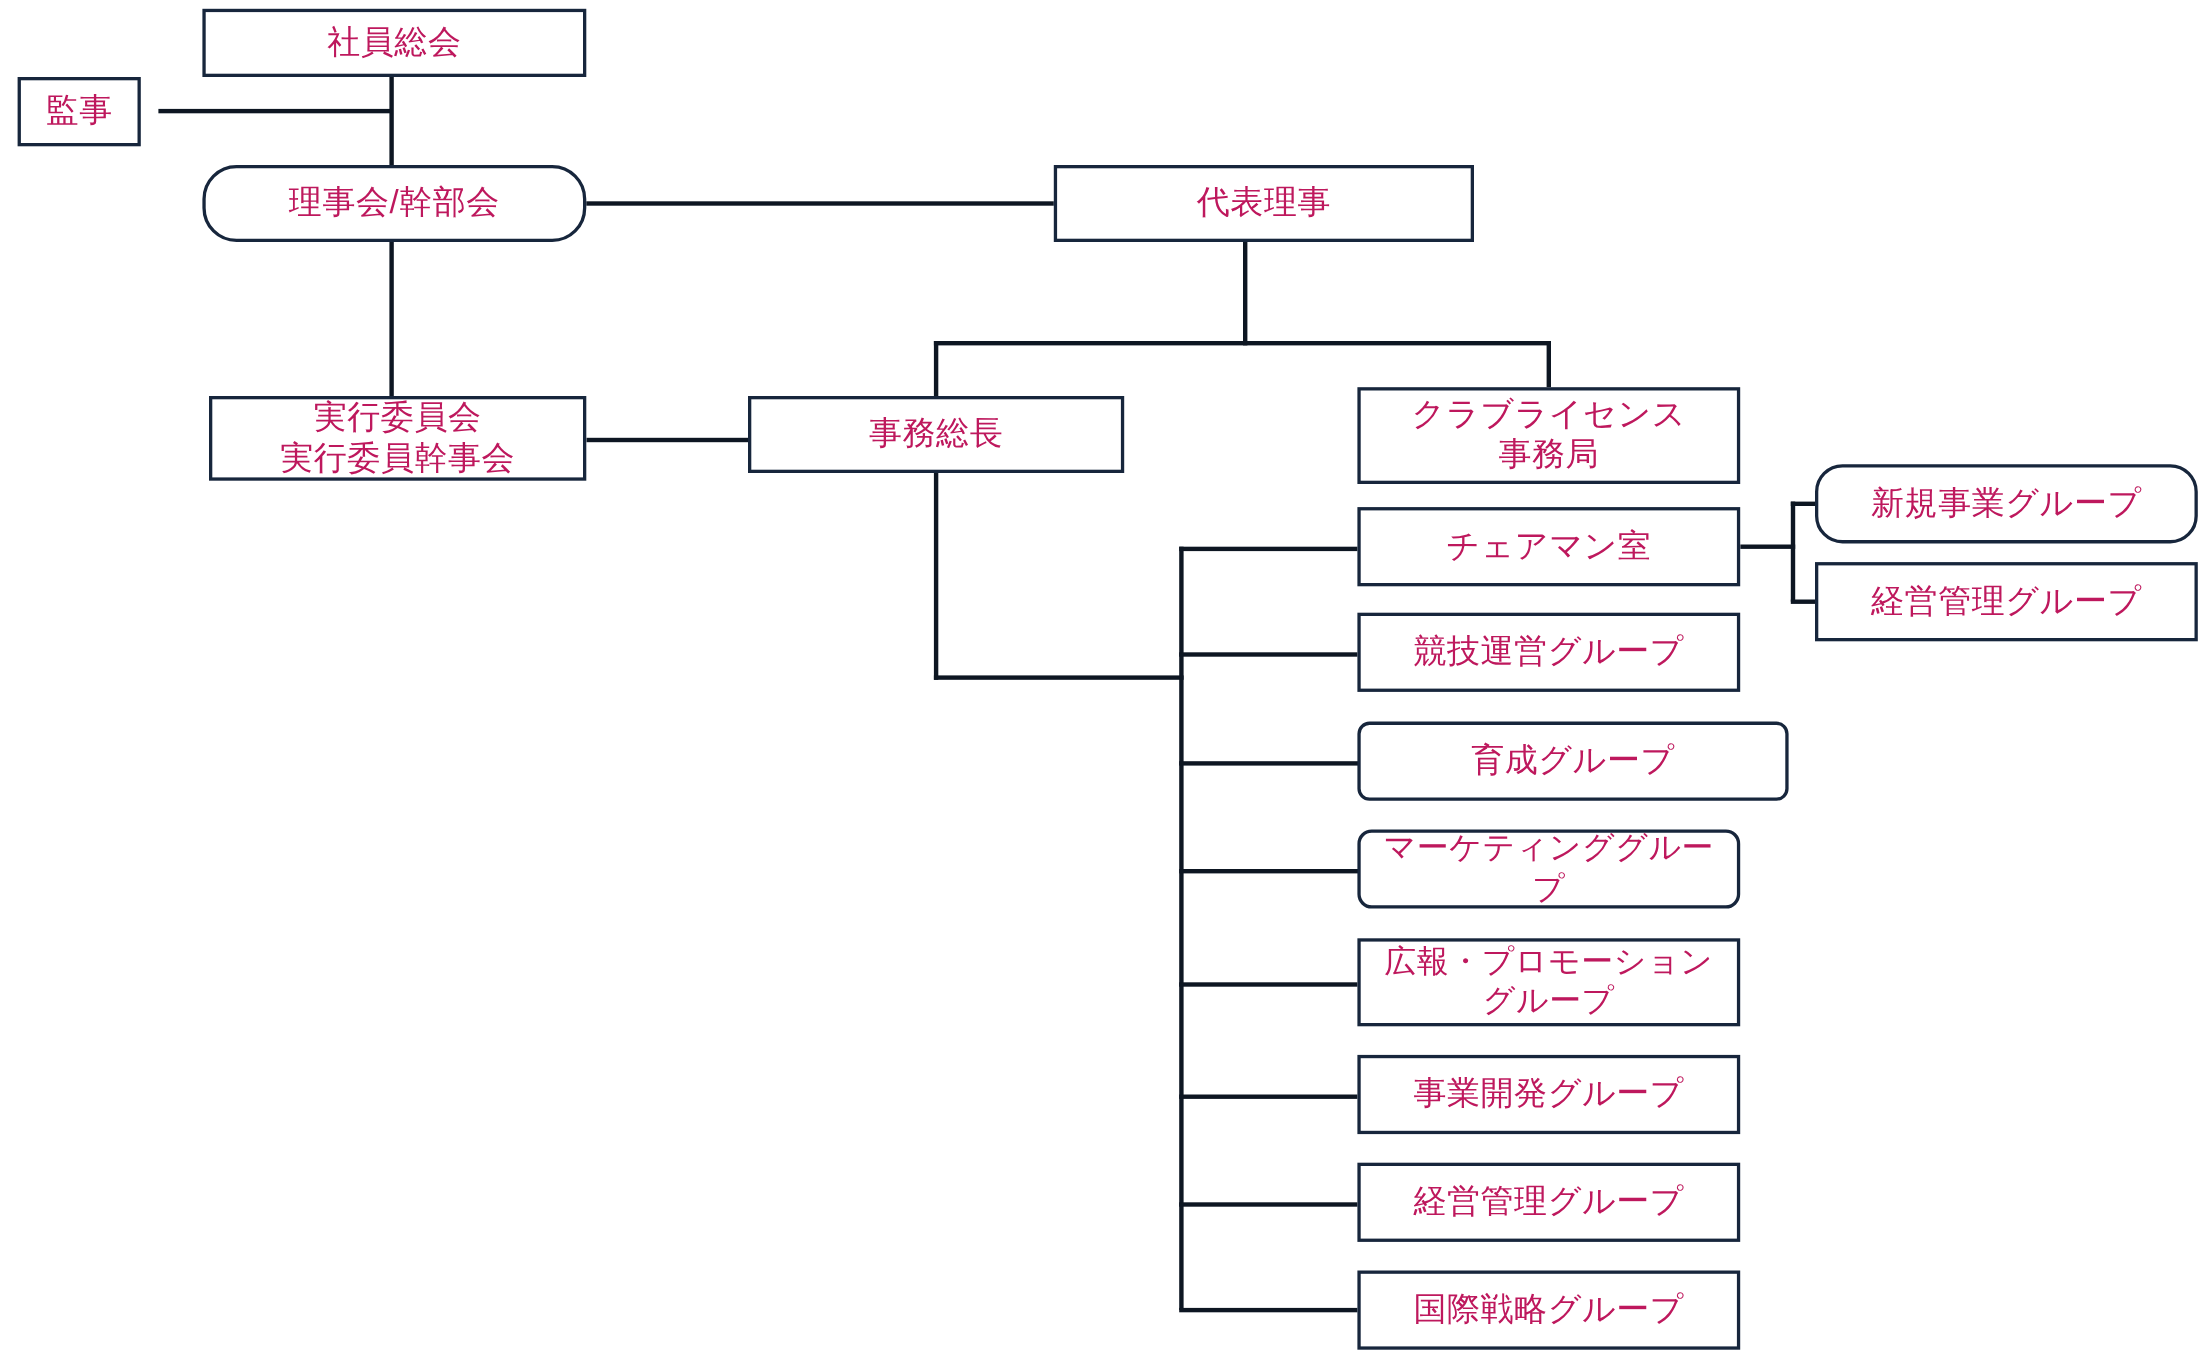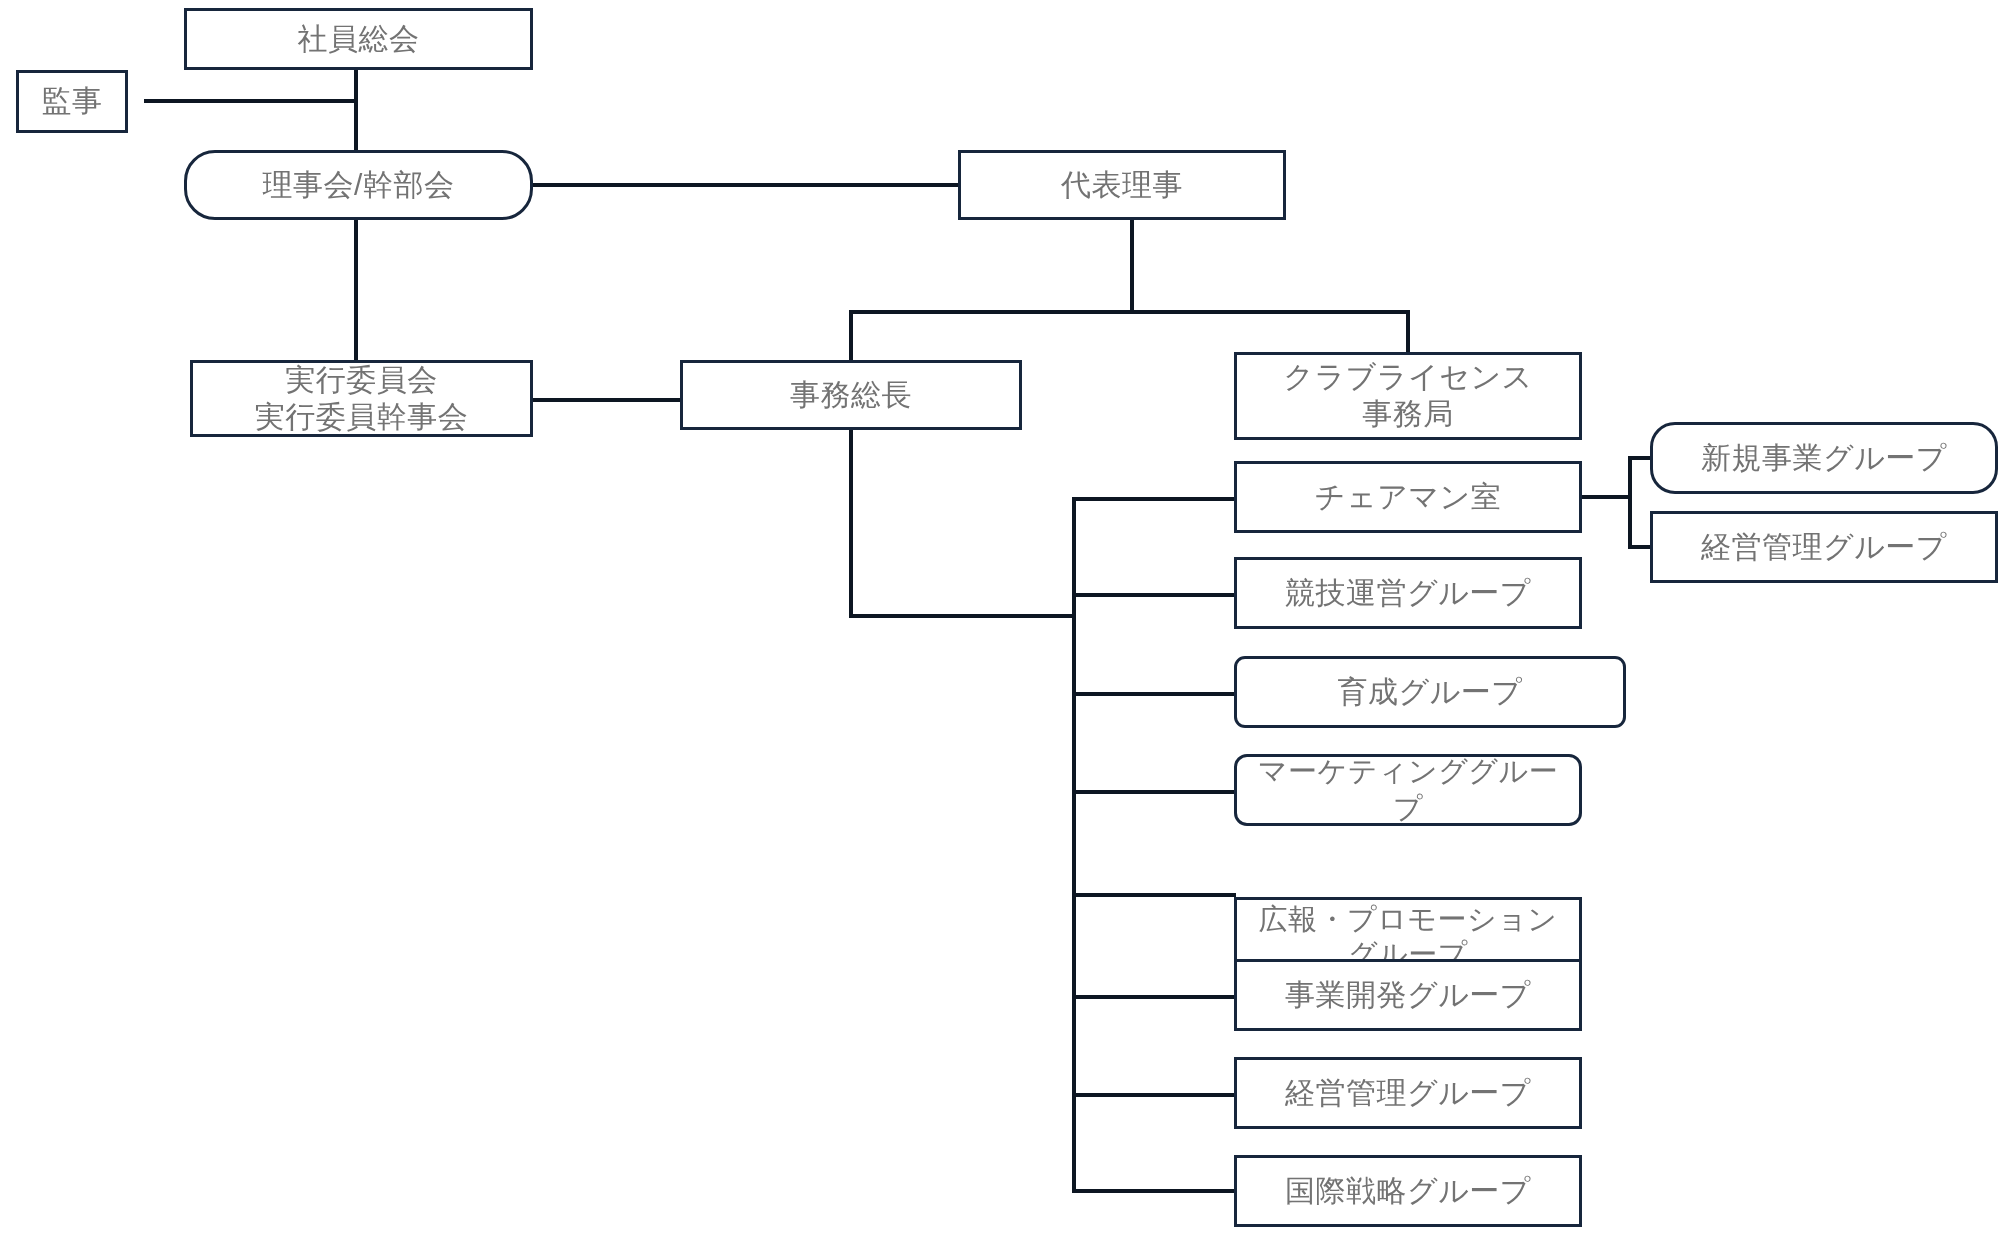--- a/index.html
+++ b/index.html
@@ -14,21 +14,21 @@
   }
   .box{
     position:absolute;
     box-sizing:border-box;
     background:#ffffff;
     border:3px solid #17263c;
     display:flex;
     align-items:center;
     justify-content:center;
     text-align:center;
-    color:#737373;
+    color:#be185d;
     font-size:30px;
     line-height:1.28;
     letter-spacing:0.5px;
     z-index:3;
     white-space:pre-line;
     padding:2px 6px;
   }
   .box.small{font-size:29px;}
   .box.two-line{line-height:1.22;}
   .line{
@@ -70,36 +70,36 @@
       <div class="line h" style="left: 1628px; top: 456px; width: 26px;"></div>
       <div class="line h" style="left: 1628px; top: 545px; width: 26px;"></div>
     </div>
 
   <div class="box" id="node-shain-soukai" style="left: 184px; top: 8px; width: 349px; height: 62px;">社員総会</div>
 
   <div class="box" id="node-kanji" style="left: 16px; top: 70px; width: 112px; height: 63px;">監事</div>
 
   <div class="box" id="node-rijikai" style="left: 184px; top: 150px; width: 349px; height: 70px; border-radius: 31px;">理事会/幹部会</div>
 
-  <div class="box" id="node-daihyou-riji" style="left: 958px; top: 150px; width: 328px; height: 70px;">代表理事</div>
+  <div class="box" id="node-daihyou-riji" style="left: 958px; top: 150px; width: 382px; height: 70px;">代表理事</div>
 
   <div class="box two-line" id="node-jikkou-iinkai" style="left: 190px; top: 360px; width: 343px; height: 77px;">実行委員会
 実行委員幹事会</div>
 
   <div class="box" id="node-jimu-souchou" style="left: 680px; top: 360px; width: 342px; height: 70px;">事務総長</div>
 
   <div class="box two-line" id="node-club-license" style="left: 1234px; top: 352px; width: 348px; height: 88px; font-family: Liberation Serif, serif;">クラブライセンス
 事務局</div>
 
   <div id="group-layer">
       <div class="box" style="left: 1234px; top: 461px; width: 348px; height: 72px;">チェアマン室</div>
       <div class="box" style="left: 1234px; top: 557px; width: 348px; height: 72px;">競技運営グループ</div>
       <div class="box" style="left: 1234px; top: 656px; width: 392px; height: 72px; border-radius: 11px;">育成グループ</div>
       <div class="box small" style="left: 1234px; top: 754px; width: 348px; height: 72px; border-radius: 13px;">マーケティンググループ</div>
-      <div class="box two-line small" style="left: 1234px; top: 853px; width: 348px; height: 80px; margin-top: 44px;">広報・プロモーション
+      <div class="box two-line small" style="left: 1234px; top: 853px; width: 348px; height: 80px;">広報・プロモーション
 グループ</div>
       <div class="box" style="left: 1234px; top: 959px; width: 348px; height: 72px;">事業開発グループ</div>
       <div class="box" style="left: 1234px; top: 1057px; width: 348px; height: 72px;">経営管理グループ</div>
       <div class="box" style="left: 1234px; top: 1155px; width: 348px; height: 72px;">国際戦略グループ</div>
       <div class="box" style="left: 1650px; top: 422px; width: 348px; height: 72px; border-radius: 25px;">新規事業グループ</div>
       <div class="box" style="left: 1650px; top: 511px; width: 348px; height: 72px;">経営管理グループ</div>
     </div>
 
 </div>
 

